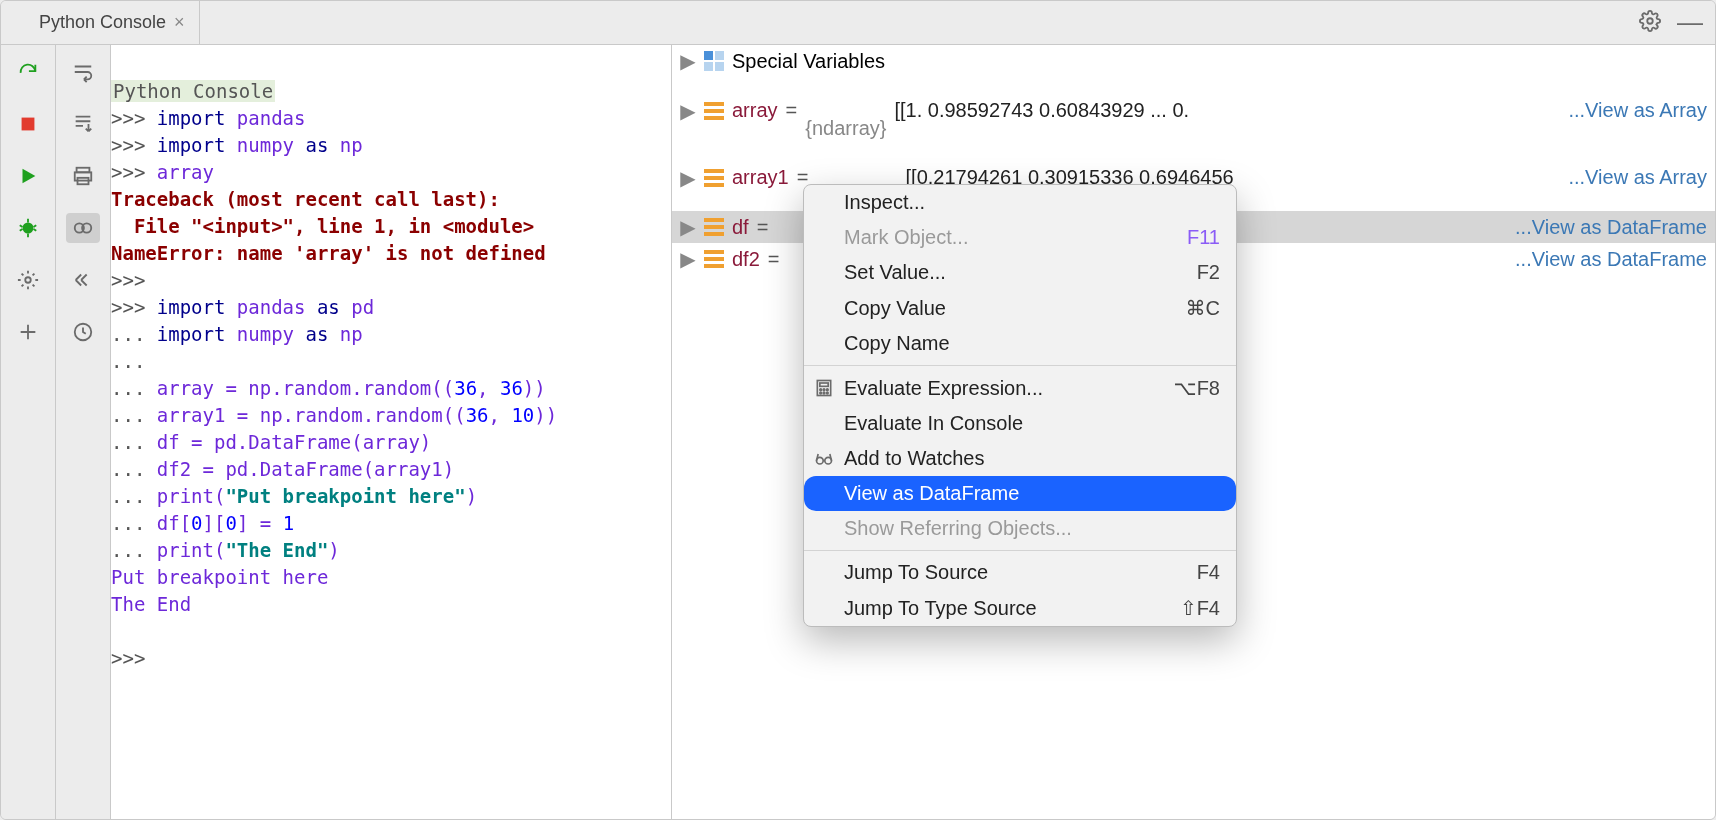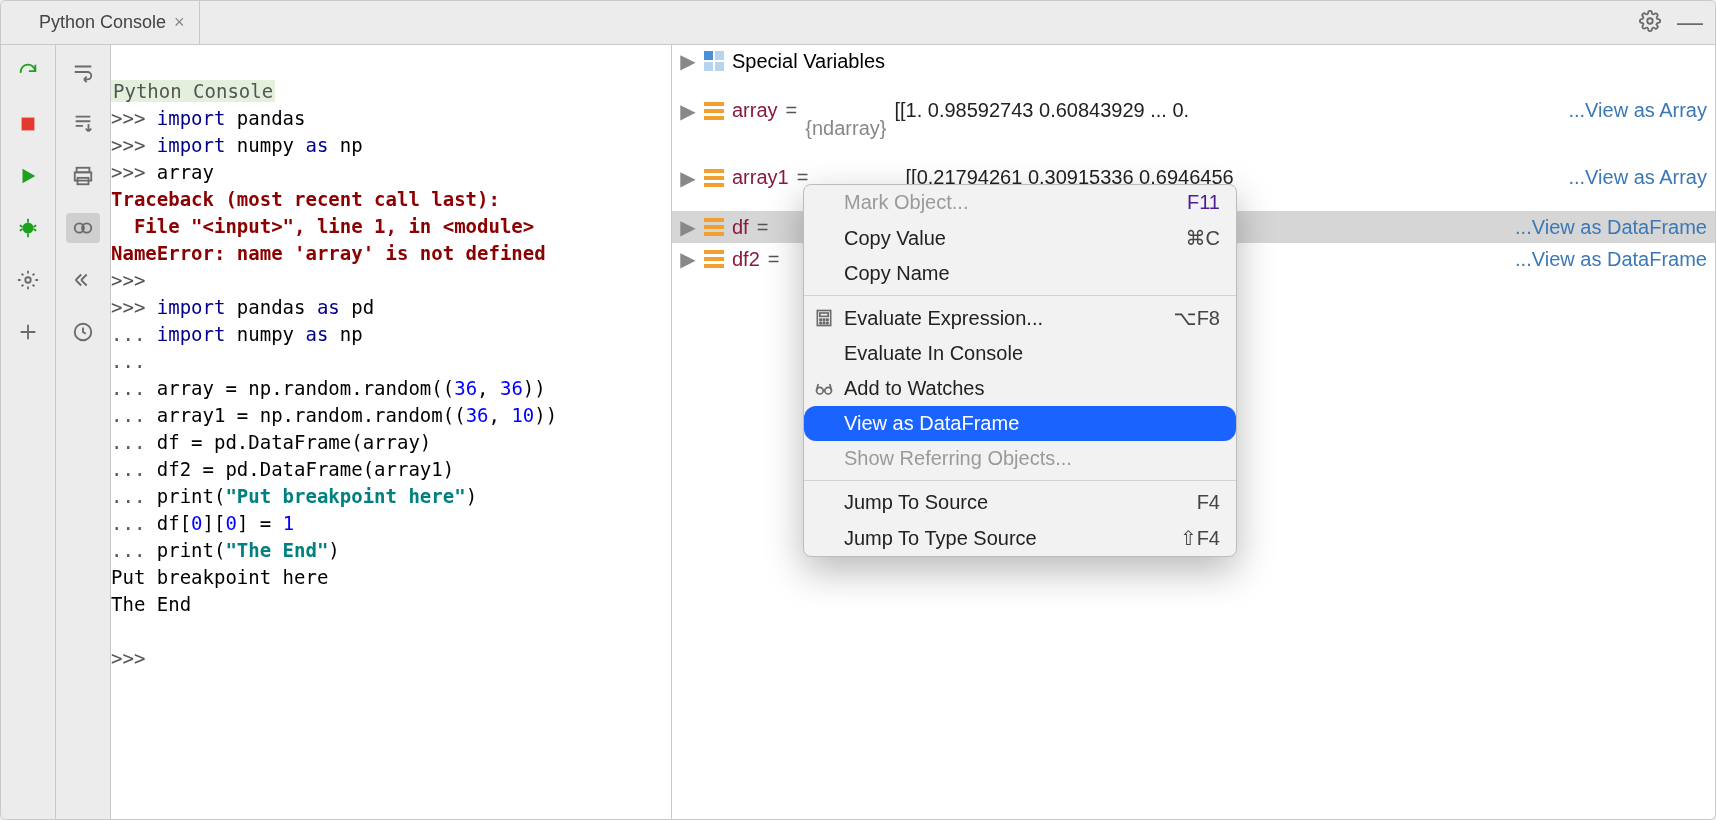--- a/index.html
+++ b/index.html
@@ -99,21 +99,21 @@
     padding: 6px 4px 6px 0;
     white-space: pre;
     overflow: hidden;
   }
   .console .title-line { background: #e4efdc; color: #555; padding: 0 2px; display:inline; }
   .prompt { color: #555; }
   .kw { color: #00008b; font-weight: normal; }
   .num { color: #0000ff; }
   .str { color: #008080; font-weight: bold; }
   .err { color: #8b0000; font-weight: bold; }
-  .ok  { color: #000000; }
+  .ok  { color: #6d28d9; }
 
   
   .vars {
     flex: 1;
     background: #fff;
     font-size: 20px;
     border-left: 1px solid #c9c9c9;
     overflow: hidden;
   }
   .var-row {
@@ -161,21 +161,21 @@
   }
   .ctx-item {
     display: flex;
     align-items: center;
     padding: 6px 16px 6px 40px;
     position: relative;
     color: #222;
   }
   .ctx-item .sc { margin-left: auto; color: #444; }
   .ctx-item.disabled { color: #9a9a9a; gap: 40px; }
-  .ctx-item.disabled .sc { color: #4c1d95; }
+  .ctx-item.disabled .sc { color: #8b5cf6; }
   .ctx-item.sel { background: #1a63ff; color: #fff; border-radius: 12px; }
   .ctx-sep { height: 1px; background: #d3d3d3; margin: 4px 0; }
   .ctx-ic {
     position: absolute; left: 10px; top: 50%; transform: translateY(-50%);
     width: 20px; height: 20px; color: #6b6b6b;
     display:flex; align-items:center; justify-content:center;
   }
 </style>
 </head>
 <body>
@@ -350,23 +350,30 @@
       <span class="var-name">df2</span>
         <span class="var-eq"> = </span>
       <span style="width:410px"></span>
       <span class="var-val">7</span>
       <span class="view-link">...View as DataFrame</span>
     </div>
   </div>
 </div>
 
 <div class="ctx">
+  <div class="ctx-item">
+      <span>Inspect...</span>
+    </div>
   <div class="ctx-item disabled">
       <span>Mark Object...</span>
       <span class="sc">F11</span>
+    </div>
+  <div class="ctx-item">
+      <span>Set Value...</span>
+      <span class="sc">F2</span>
     </div>
   <div class="ctx-item">
       <span>Copy Value</span>
       <span class="sc">⌘C</span>
     </div>
   <div class="ctx-item">
       <span>Copy Name</span>
     </div>
   <div class="ctx-sep"></div>
   <div class="ctx-item">

